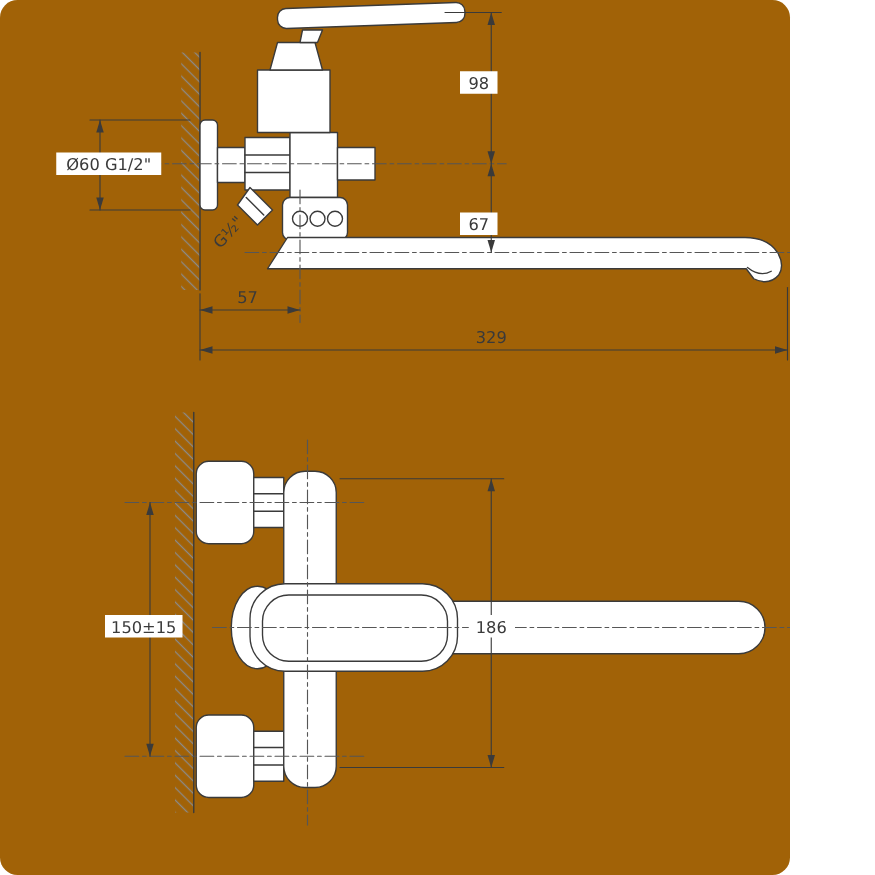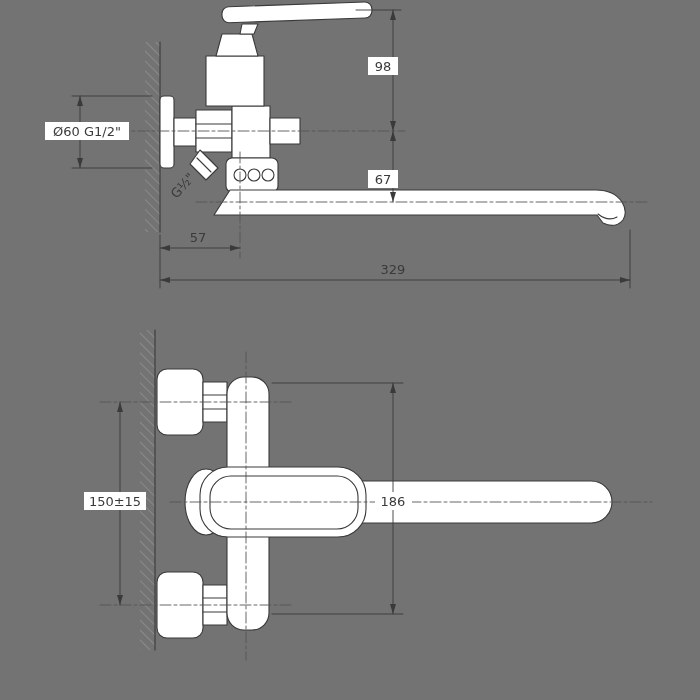--- a/index.html
+++ b/index.html
@@ -1,19 +1,20 @@
 <!DOCTYPE html>
 <html><head>
 <meta charset="utf-8">
 <style>
   html, body { margin: 0; padding: 0; background: #ffffff; }
   .stage {
-    width: 700px; height: 700px; position: relative;
-    background: #737373; overflow: hidden;
+    width: 632px; height: 700px; position: relative;
+    background: #a16207; overflow: hidden;
     font-family: "DejaVu Sans", sans-serif;
+    border-radius: 14px;
   }
   svg { display: block; }
   svg text {
     font-family: "DejaVu Sans", sans-serif;
     font-size: 13px;
     fill: #3a3a3a;
     stroke: none;
   }
 </style>
 </head>

